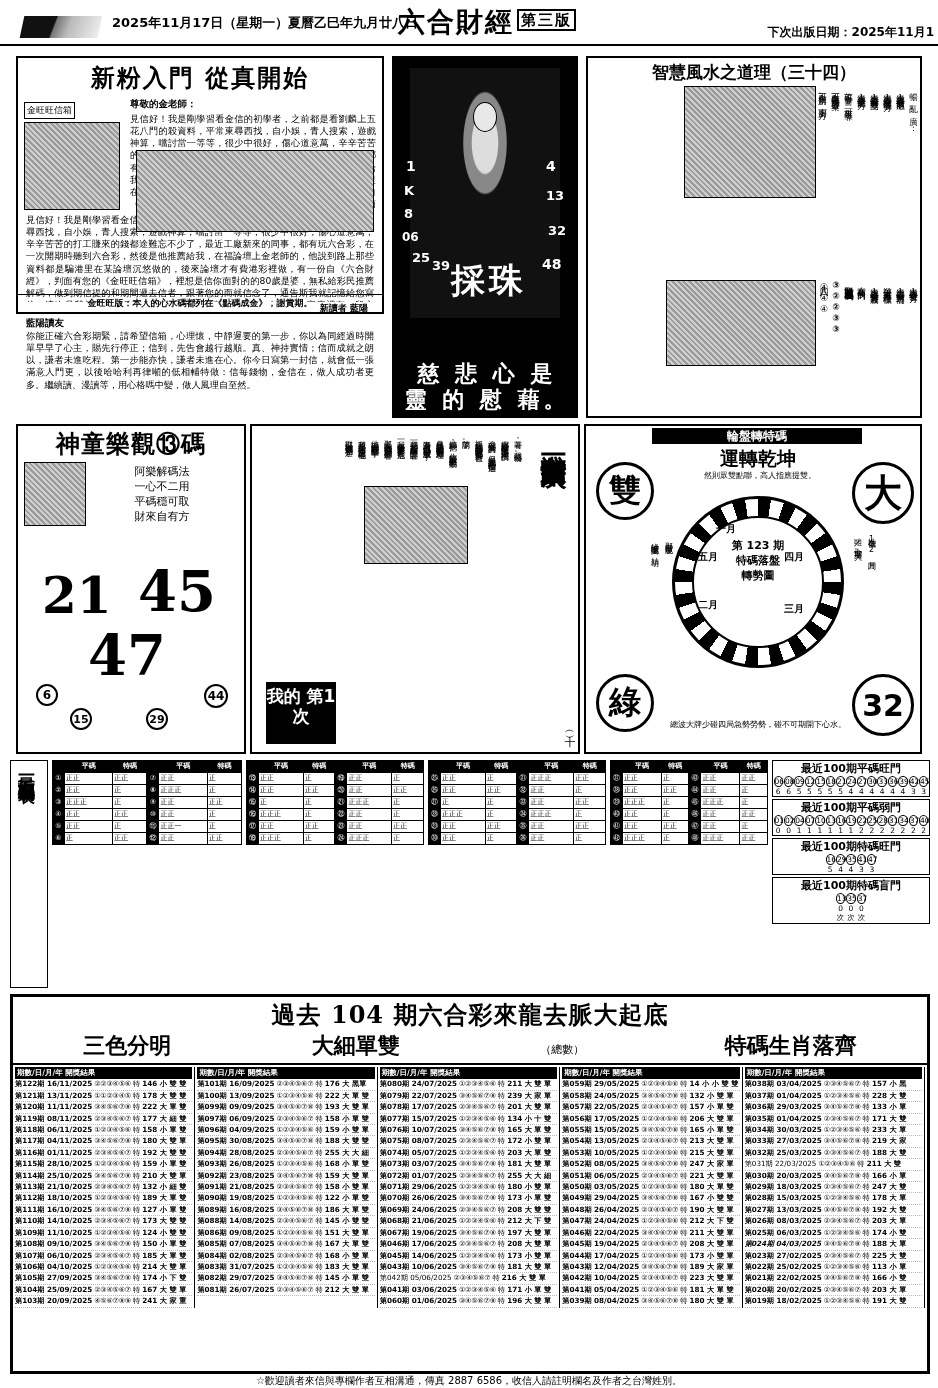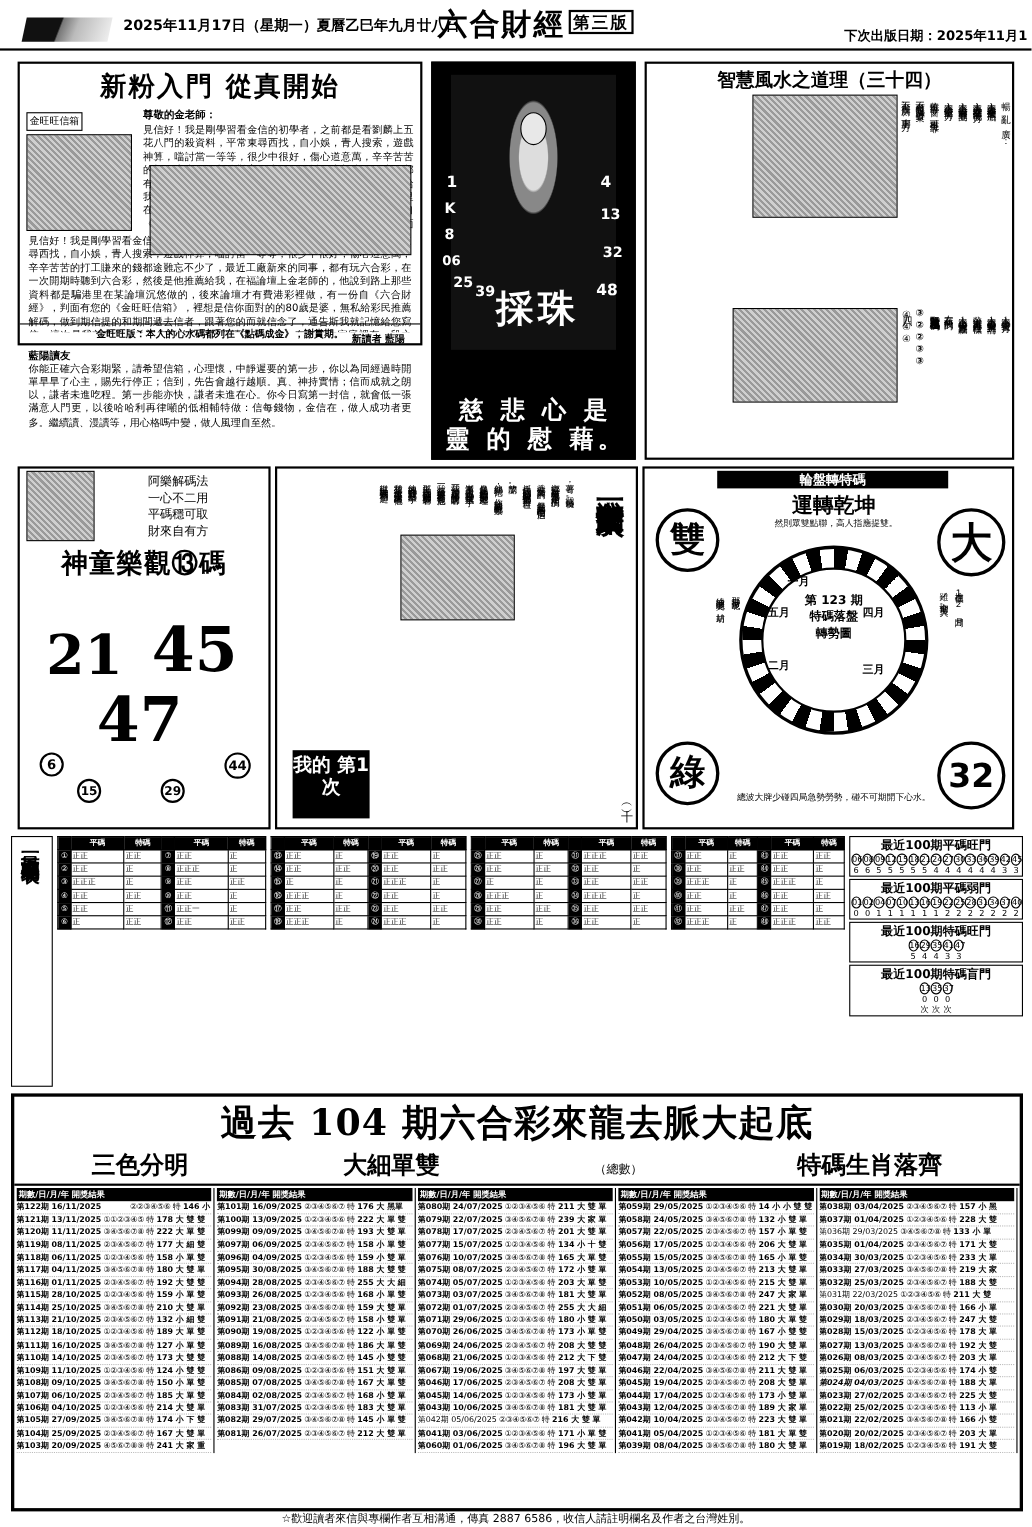--- a/index.html
+++ b/index.html
@@ -72,21 +72,21 @@
     align-items:center; justify-content:center; font-weight:bold; }
 
   
   #row3 { left:10px; top:760px; width:920px; height:230px; }
   table.tbl { border-collapse:collapse; font-size:7px; }
   table.tbl td, table.tbl th { border:1px solid #000; padding:0 1px; height:11px; line-height:11px; }
   .hdr { background:#000; color:#fff; font-size:7px; text-align:center; }
 
   
   #bottom { left:10px; top:994px; width:920px; height:380px; border:3px solid #000; }
-  #bt-title { font-size:33px; font-weight:bold; text-align:center; letter-spacing:1px;
+  #bt-title { font-size:24px; font-weight:bold; text-align:center; letter-spacing:1px;
     font-family:"DejaVu Serif","Liberation Serif",serif; }
   #bt-sub { font-size:22px; font-weight:bold; }
   .dcol { font-size:7.2px; line-height:10.4px; }
   .dcol .hd { background:#000; color:#fff; font-weight:bold; padding:1px 2px; font-size:7.5px; }
   .drow { white-space:nowrap; overflow:hidden; border-bottom:1px dotted #bbb; }
   .rednum { font-weight:bold; }
   #footer { left:0; top:1374px; width:938px; text-align:center; font-size:10px; }
 </style>
 </head>
 <body>
@@ -162,28 +162,28 @@
       <div class="vert" style="font-size:8.5px;height:126px;">主人辦公桌後方宜靠牆</div>
       <div class="vert" style="font-size:8.5px;height:126px;">左右前後的門</div>
       <div class="vert" style="font-size:9px;height:126px;font-weight:bold;">緊藏藏邊碼：</div>
       <div class="vert" style="font-size:9px;height:126px;font-weight:bold;">③②②③③</div>
       <div class="vert" style="font-size:9px;height:126px;">八四④④④</div>
       <div class="photo" style="width:150px;height:86px;align-self:flex-start;"></div>
     </div>
   </div>
 
   <div class="abs panel" id="p2-a">
+    <div style="text-align:center;font-size:24px;font-weight:bold;letter-spacing:1px;font-family:'DejaVu Serif',serif;margin-top:2px;">神童樂觀⑬碼</div>
     <div style="display:flex;padding:2px 6px;">
       <div class="photo" style="width:62px;height:64px;"></div>
       <div style="flex:1;text-align:center;font-size:11px;line-height:15px;white-space:pre-line;padding-top:2px;">阿樂解碼法
 一心不二用
 平碼穩可取
 財來自有方</div>
     </div>
-    <div style="text-align:center;font-size:24px;font-weight:bold;letter-spacing:1px;font-family:'DejaVu Serif',serif;margin-top:2px;">神童樂觀⑬碼</div>
     <div class="bignum" style="position:absolute;left:24px;top:140px;font-size:50px;">21</div>
     <div class="bignum" style="position:absolute;left:120px;top:132px;font-size:56px;">45</div>
     <div class="bignum" style="position:absolute;left:70px;top:196px;font-size:56px;">47</div>
     <div class="circ" style="position:absolute;left:18px;top:258px;width:22px;height:22px;font-size:12px;">6</div>
     <div class="circ" style="position:absolute;left:52px;top:282px;width:22px;height:22px;font-size:11px;">15</div>
     <div class="circ" style="position:absolute;left:128px;top:282px;width:22px;height:22px;font-size:11px;">29</div>
     <div class="circ" style="position:absolute;left:186px;top:258px;width:24px;height:24px;font-size:12px;">44</div>
   </div>
 
   <div class="abs panel" id="p2-b">
@@ -615,21 +615,21 @@
     <div id="bt-title" style="margin-top:2px;">過去 104 期六合彩來龍去脈大起底</div>
     <div style="display:flex;justify-content:space-around;align-items:baseline;border-bottom:2px solid #000;padding-bottom:2px;">
       <span id="bt-sub">三色分明</span>
       <span id="bt-sub">大細單雙</span>
       <span style="font-size:11px;">（總數）</span>
       <span id="bt-sub">特碼生肖落齊</span>
     </div>
     <div id="history-cols" style="display:flex;gap:2px;padding:2px;">
         <div class="dcol" style="flex: 1 1 0%; border-right: 1px solid rgb(0, 0, 0); padding-right: 2px; overflow: hidden;">
           <div class="hd">期數/日/月/年   開獎結果</div>
-          <div class="drow"><span style="font-weight: bold;">第122期 16/11/2025</span><span style="letter-spacing: -0.3px; padding-left: 24px;"> ②②③④⑤⑥ 特</span><span class="rednum"> 146 小 雙 雙</span></div>
+          <div class="drow"><span style="font-weight: bold;">第122期 16/11/2025</span><span style="letter-spacing: -0.3px;"> ②②③④⑤⑥ 特</span><span class="rednum"> 146 小 雙 雙</span></div>
           <div class="drow"><span style="font-weight: bold;">第121期 13/11/2025</span><span style="letter-spacing: -0.3px;"> ①①②③④⑤ 特</span><span class="rednum"> 178 大 雙 雙</span></div>
           <div class="drow"><span style="font-weight: bold;">第120期 11/11/2025</span><span style="letter-spacing: -0.3px;"> ③④⑤⑥⑦⑧ 特</span><span class="rednum"> 222 大 單 雙</span></div>
           <div class="drow"><span style="font-weight: bold;">第119期 08/11/2025</span><span style="letter-spacing: -0.3px;"> ②③④⑤⑥⑦ 特</span><span class="rednum"> 177 大 細 雙</span></div>
           <div class="drow"><span style="font-weight: bold;">第118期 06/11/2025</span><span style="letter-spacing: -0.3px;"> ①②③④⑤⑥ 特</span><span class="rednum"> 158 小 單 雙</span></div>
           <div class="drow"><span style="font-weight: bold;">第117期 04/11/2025</span><span style="letter-spacing: -0.3px;"> ③④⑤⑥⑦⑧ 特</span><span class="rednum"> 180 大 雙 單</span></div>
           <div class="drow"><span style="font-weight: bold;">第116期 01/11/2025</span><span style="letter-spacing: -0.3px;"> ②③④⑤⑥⑦ 特</span><span class="rednum"> 192 大 雙 雙</span></div>
           <div class="drow"><span style="font-weight: bold;">第115期 28/10/2025</span><span style="letter-spacing: -0.3px;"> ①②③④⑤⑥ 特</span><span class="rednum"> 159 小 單 雙</span></div>
           <div class="drow"><span style="font-weight: bold;">第114期 25/10/2025</span><span style="letter-spacing: -0.3px;"> ③④⑤⑥⑦⑧ 特</span><span class="rednum"> 210 大 雙 單</span></div>
           <div class="drow"><span style="font-weight: bold;">第113期 21/10/2025</span><span style="letter-spacing: -0.3px;"> ②③④⑤⑥⑦ 特</span><span class="rednum"> 132 小 細 雙</span></div>
           <div class="drow"><span style="font-weight: bold;">第112期 18/10/2025</span><span style="letter-spacing: -0.3px;"> ①②③④⑤⑥ 特</span><span class="rednum"> 189 大 單 雙</span></div>
@@ -708,21 +708,21 @@
           <div class="drow"><span style="font-weight: bold;">第044期 17/04/2025</span><span style="letter-spacing: -0.3px;"> ①②③④⑤⑥ 特</span><span class="rednum"> 173 小 雙 單</span></div>
           <div class="drow"><span style="font-weight: bold;">第043期 12/04/2025</span><span style="letter-spacing: -0.3px;"> ③④⑤⑥⑦⑧ 特</span><span class="rednum"> 189 大 家 單</span></div>
           <div class="drow"><span style="font-weight: bold;">第042期 10/04/2025</span><span style="letter-spacing: -0.3px;"> ②③④⑤⑥⑦ 特</span><span class="rednum"> 223 大 雙 單</span></div>
           <div class="drow"><span style="font-weight: bold;">第041期 05/04/2025</span><span style="letter-spacing: -0.3px;"> ①②③④⑤⑥ 特</span><span class="rednum"> 181 大 單 雙</span></div>
           <div class="drow"><span style="font-weight: bold;">第039期 08/04/2025</span><span style="letter-spacing: -0.3px;"> ③④⑤⑥⑦⑧ 特</span><span class="rednum"> 180 大 雙 單</span></div>
         </div>
         <div class="dcol" style="flex: 1 1 0%; border-right: 1px solid rgb(0, 0, 0); padding-right: 2px; overflow: hidden;">
           <div class="hd">期數/日/月/年   開獎結果</div>
           <div class="drow"><span style="font-weight: bold;">第038期 03/04/2025</span><span style="letter-spacing: -0.3px;"> ②③④⑤⑥⑦ 特</span><span class="rednum"> 157 小 黑</span></div>
           <div class="drow"><span style="font-weight: bold;">第037期 01/04/2025</span><span style="letter-spacing: -0.3px;"> ①②③④⑤⑥ 特</span><span class="rednum"> 228 大 雙</span></div>
-          <div class="drow"><span style="font-weight: normal; margin-top: 39px;">第036期 29/03/2025</span><span style="letter-spacing: -0.3px;"> ③④⑤⑥⑦⑧ 特</span><span class="rednum"> 133 小 單</span></div>
+          <div class="drow"><span style="font-weight: bold; margin-top: 39px;">第036期 29/03/2025</span><span style="letter-spacing: -0.3px;"> ③④⑤⑥⑦⑧ 特</span><span class="rednum"> 133 小 單</span></div>
           <div class="drow"><span style="font-weight: bold;">第035期 01/04/2025</span><span style="letter-spacing: -0.3px;"> ②③④⑤⑥⑦ 特</span><span class="rednum"> 171 大 雙</span></div>
           <div class="drow"><span style="font-weight: bold;">第034期 30/03/2025</span><span style="letter-spacing: -0.3px;"> ①②③④⑤⑥ 特</span><span class="rednum"> 233 大 單</span></div>
           <div class="drow"><span style="font-weight: bold;">第033期 27/03/2025</span><span style="letter-spacing: -0.3px;"> ③④⑤⑥⑦⑧ 特</span><span class="rednum"> 219 大 家</span></div>
           <div class="drow"><span style="font-weight: bold;">第032期 25/03/2025</span><span style="letter-spacing: -0.3px;"> ②③④⑤⑥⑦ 特</span><span class="rednum"> 188 大 雙</span></div>
           <div class="drow"><span style="font-weight: normal;">第031期 22/03/2025</span><span style="letter-spacing: -0.3px;"> ①②③④⑤⑥ 特</span><span class="rednum"> 211 大 雙</span></div>
           <div class="drow"><span style="font-weight: bold;">第030期 20/03/2025</span><span style="letter-spacing: -0.3px;"> ③④⑤⑥⑦⑧ 特</span><span class="rednum"> 166 小 單</span></div>
           <div class="drow"><span style="font-weight: bold;">第029期 18/03/2025</span><span style="letter-spacing: -0.3px;"> ②③④⑤⑥⑦ 特</span><span class="rednum"> 247 大 雙</span></div>
           <div class="drow"><span style="font-weight: bold;">第028期 15/03/2025</span><span style="letter-spacing: -0.3px;"> ①②③④⑤⑥ 特</span><span class="rednum"> 178 大 單</span></div>
           <div class="drow"><span style="font-weight: bold;">第027期 13/03/2025</span><span style="letter-spacing: -0.3px;"> ③④⑤⑥⑦⑧ 特</span><span class="rednum"> 192 大 雙</span></div>
           <div class="drow"><span style="font-weight: bold;">第026期 08/03/2025</span><span style="letter-spacing: -0.3px;"> ②③④⑤⑥⑦ 特</span><span class="rednum"> 203 大 單</span></div>

